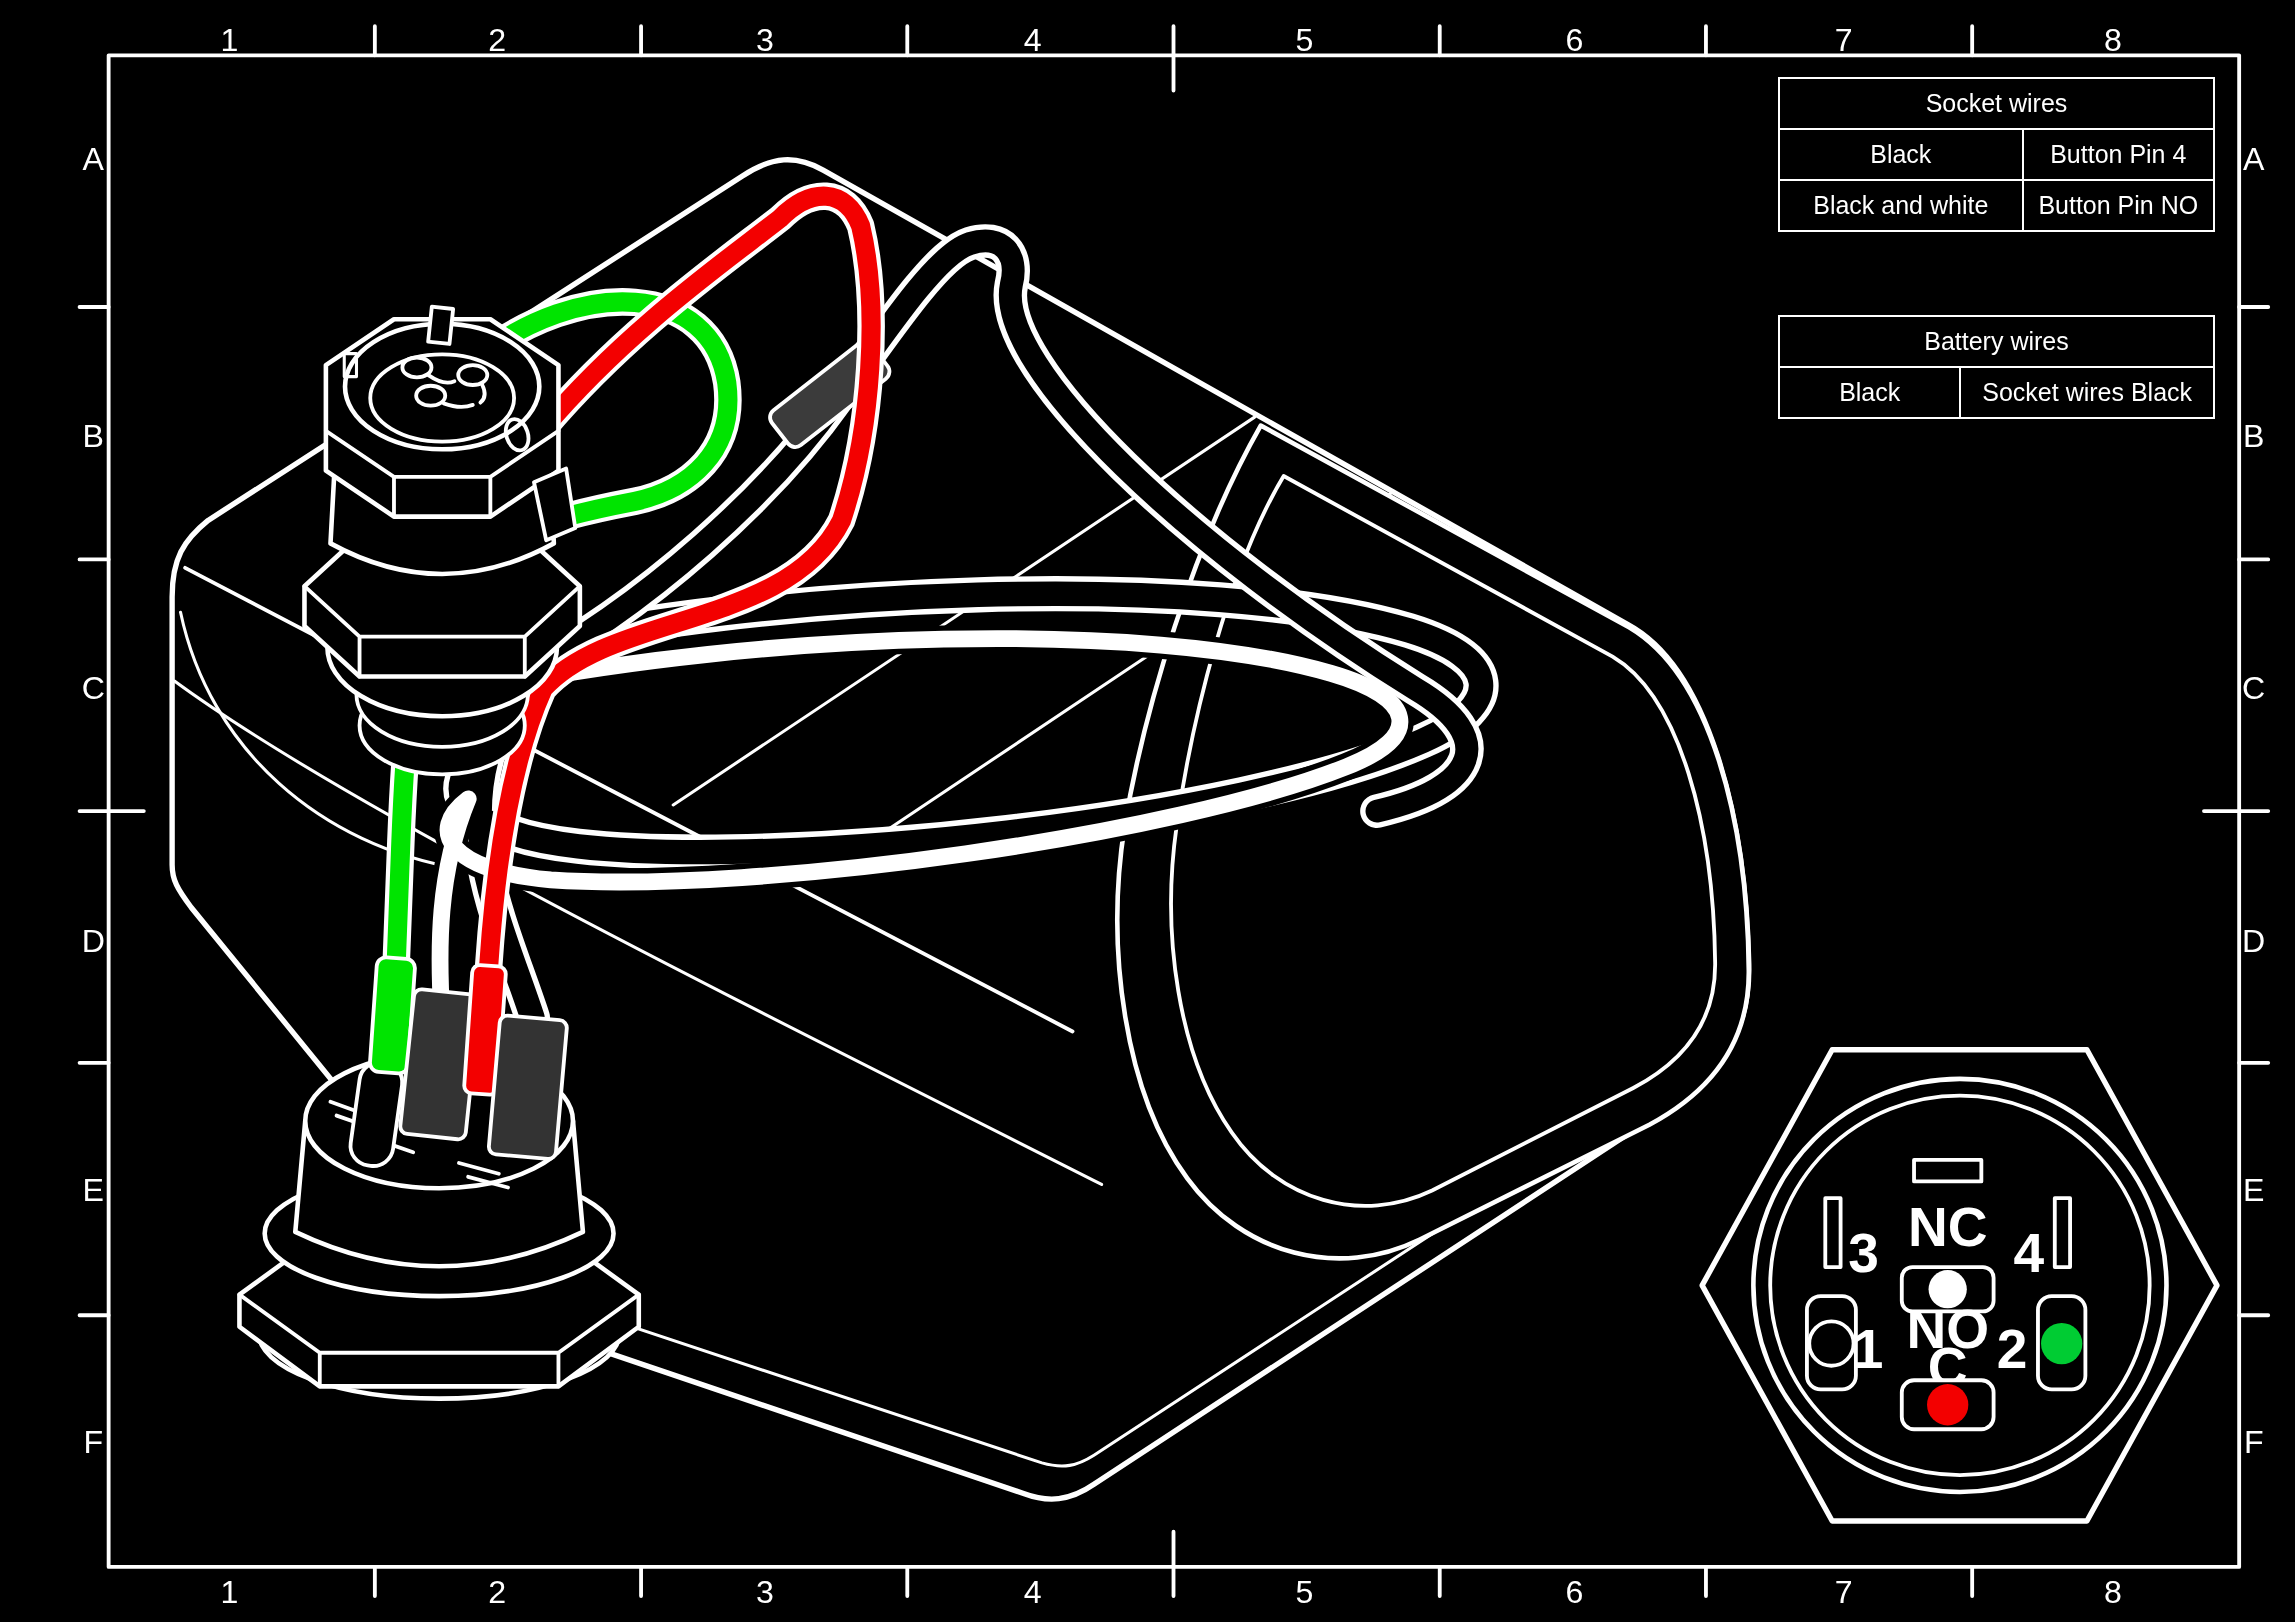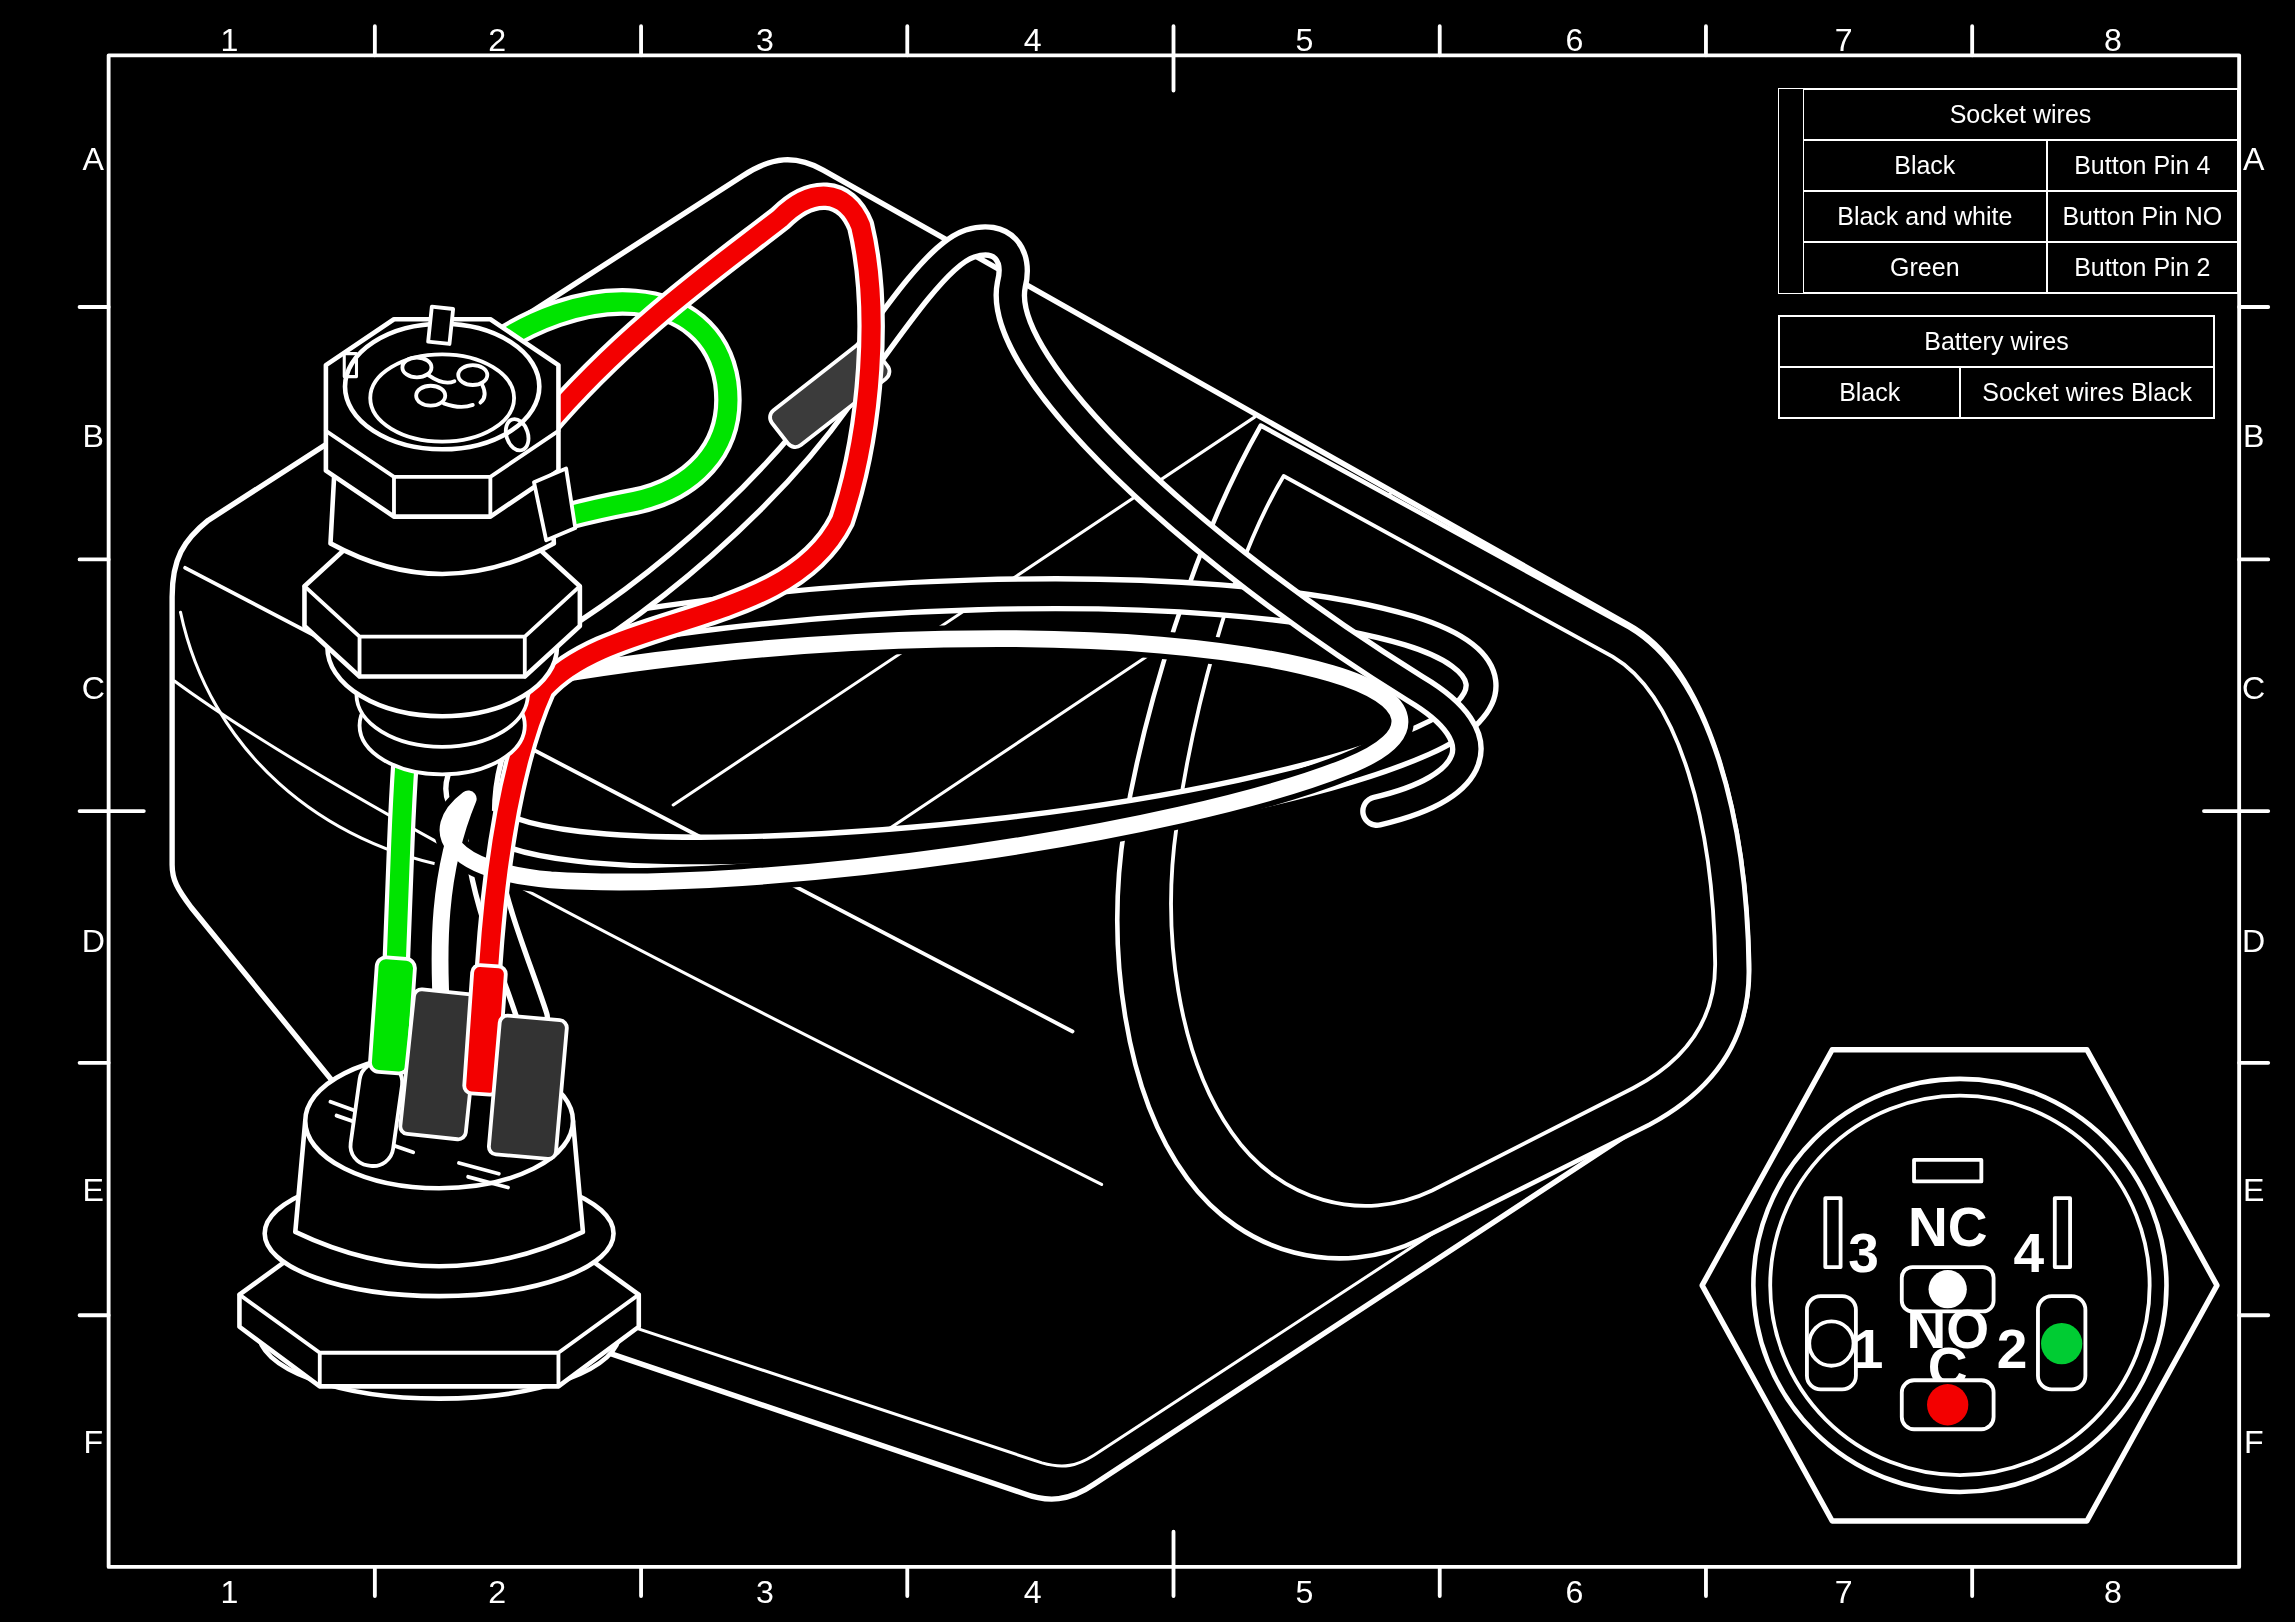--- a/index.html
+++ b/index.html
@@ -183,36 +183,32 @@
 
     <text class="gridlabel" x="2946" y="222">A</text>
     <text class="gridlabel" x="2946" y="584">B</text>
     <text class="gridlabel" x="2946" y="914">C</text>
     <text class="gridlabel" x="2946" y="1244">D</text>
     <text class="gridlabel" x="2946" y="1570">E</text>
     <text class="gridlabel" x="2946" y="1899">F</text>
   </g>
 </svg>
 
-  <div class="dtable" style="left:1778px;top:88px;padding-left:24px;">
+  <div class="dtable" style="left:1778px;top:77px;">
     <div class="row title-cell">
       <div class="cell">Socket wires</div>
     </div>
     <div class="row socket-cols">
       <div class="cell">Black</div>
       <div class="cell">Button Pin 4</div>
     </div>
     <div class="row socket-cols">
       <div class="cell">Black and white</div>
       <div class="cell">Button Pin NO</div>
     </div>
-    <div class="row socket-cols">
-      <div class="cell">Green</div>
-      <div class="cell">Button Pin 2</div>
-    </div>
   </div>
 
   <div class="dtable" style="left:1778px;top:315px;">
     <div class="row title-cell">
       <div class="cell">Battery wires</div>
     </div>
     <div class="row battery-cols">
       <div class="cell">Black</div>
       <div class="cell">Socket wires Black</div>
     </div>

